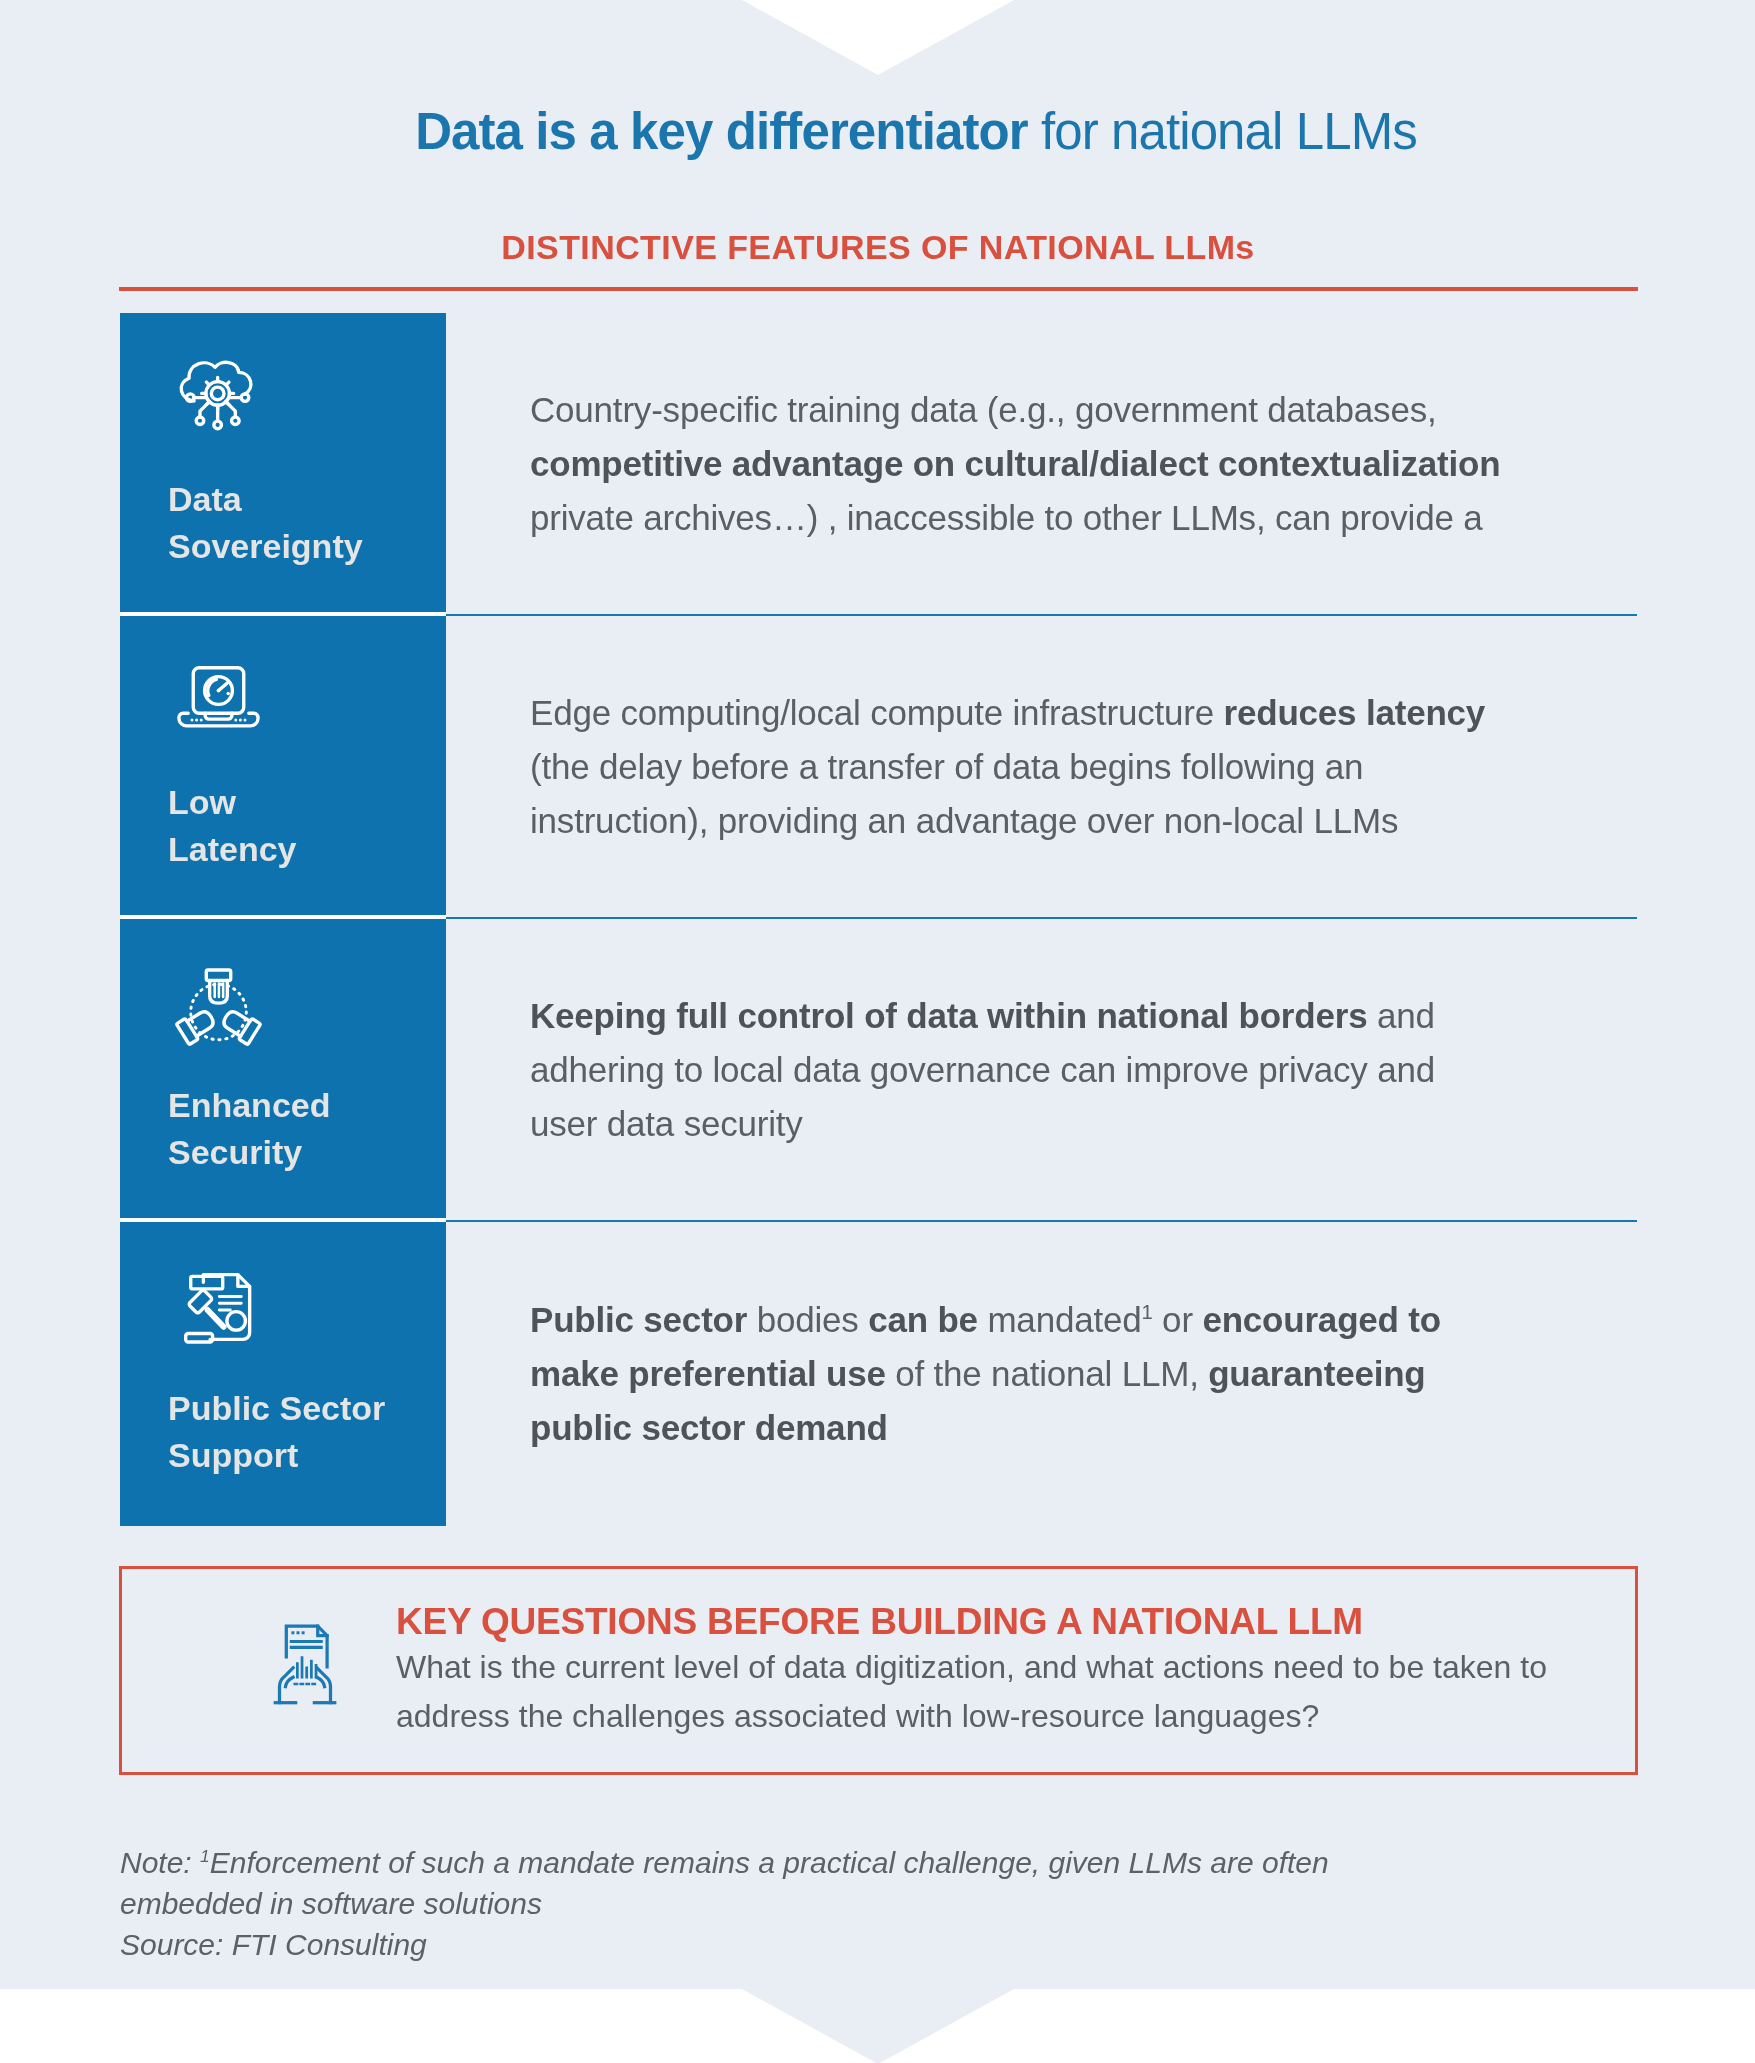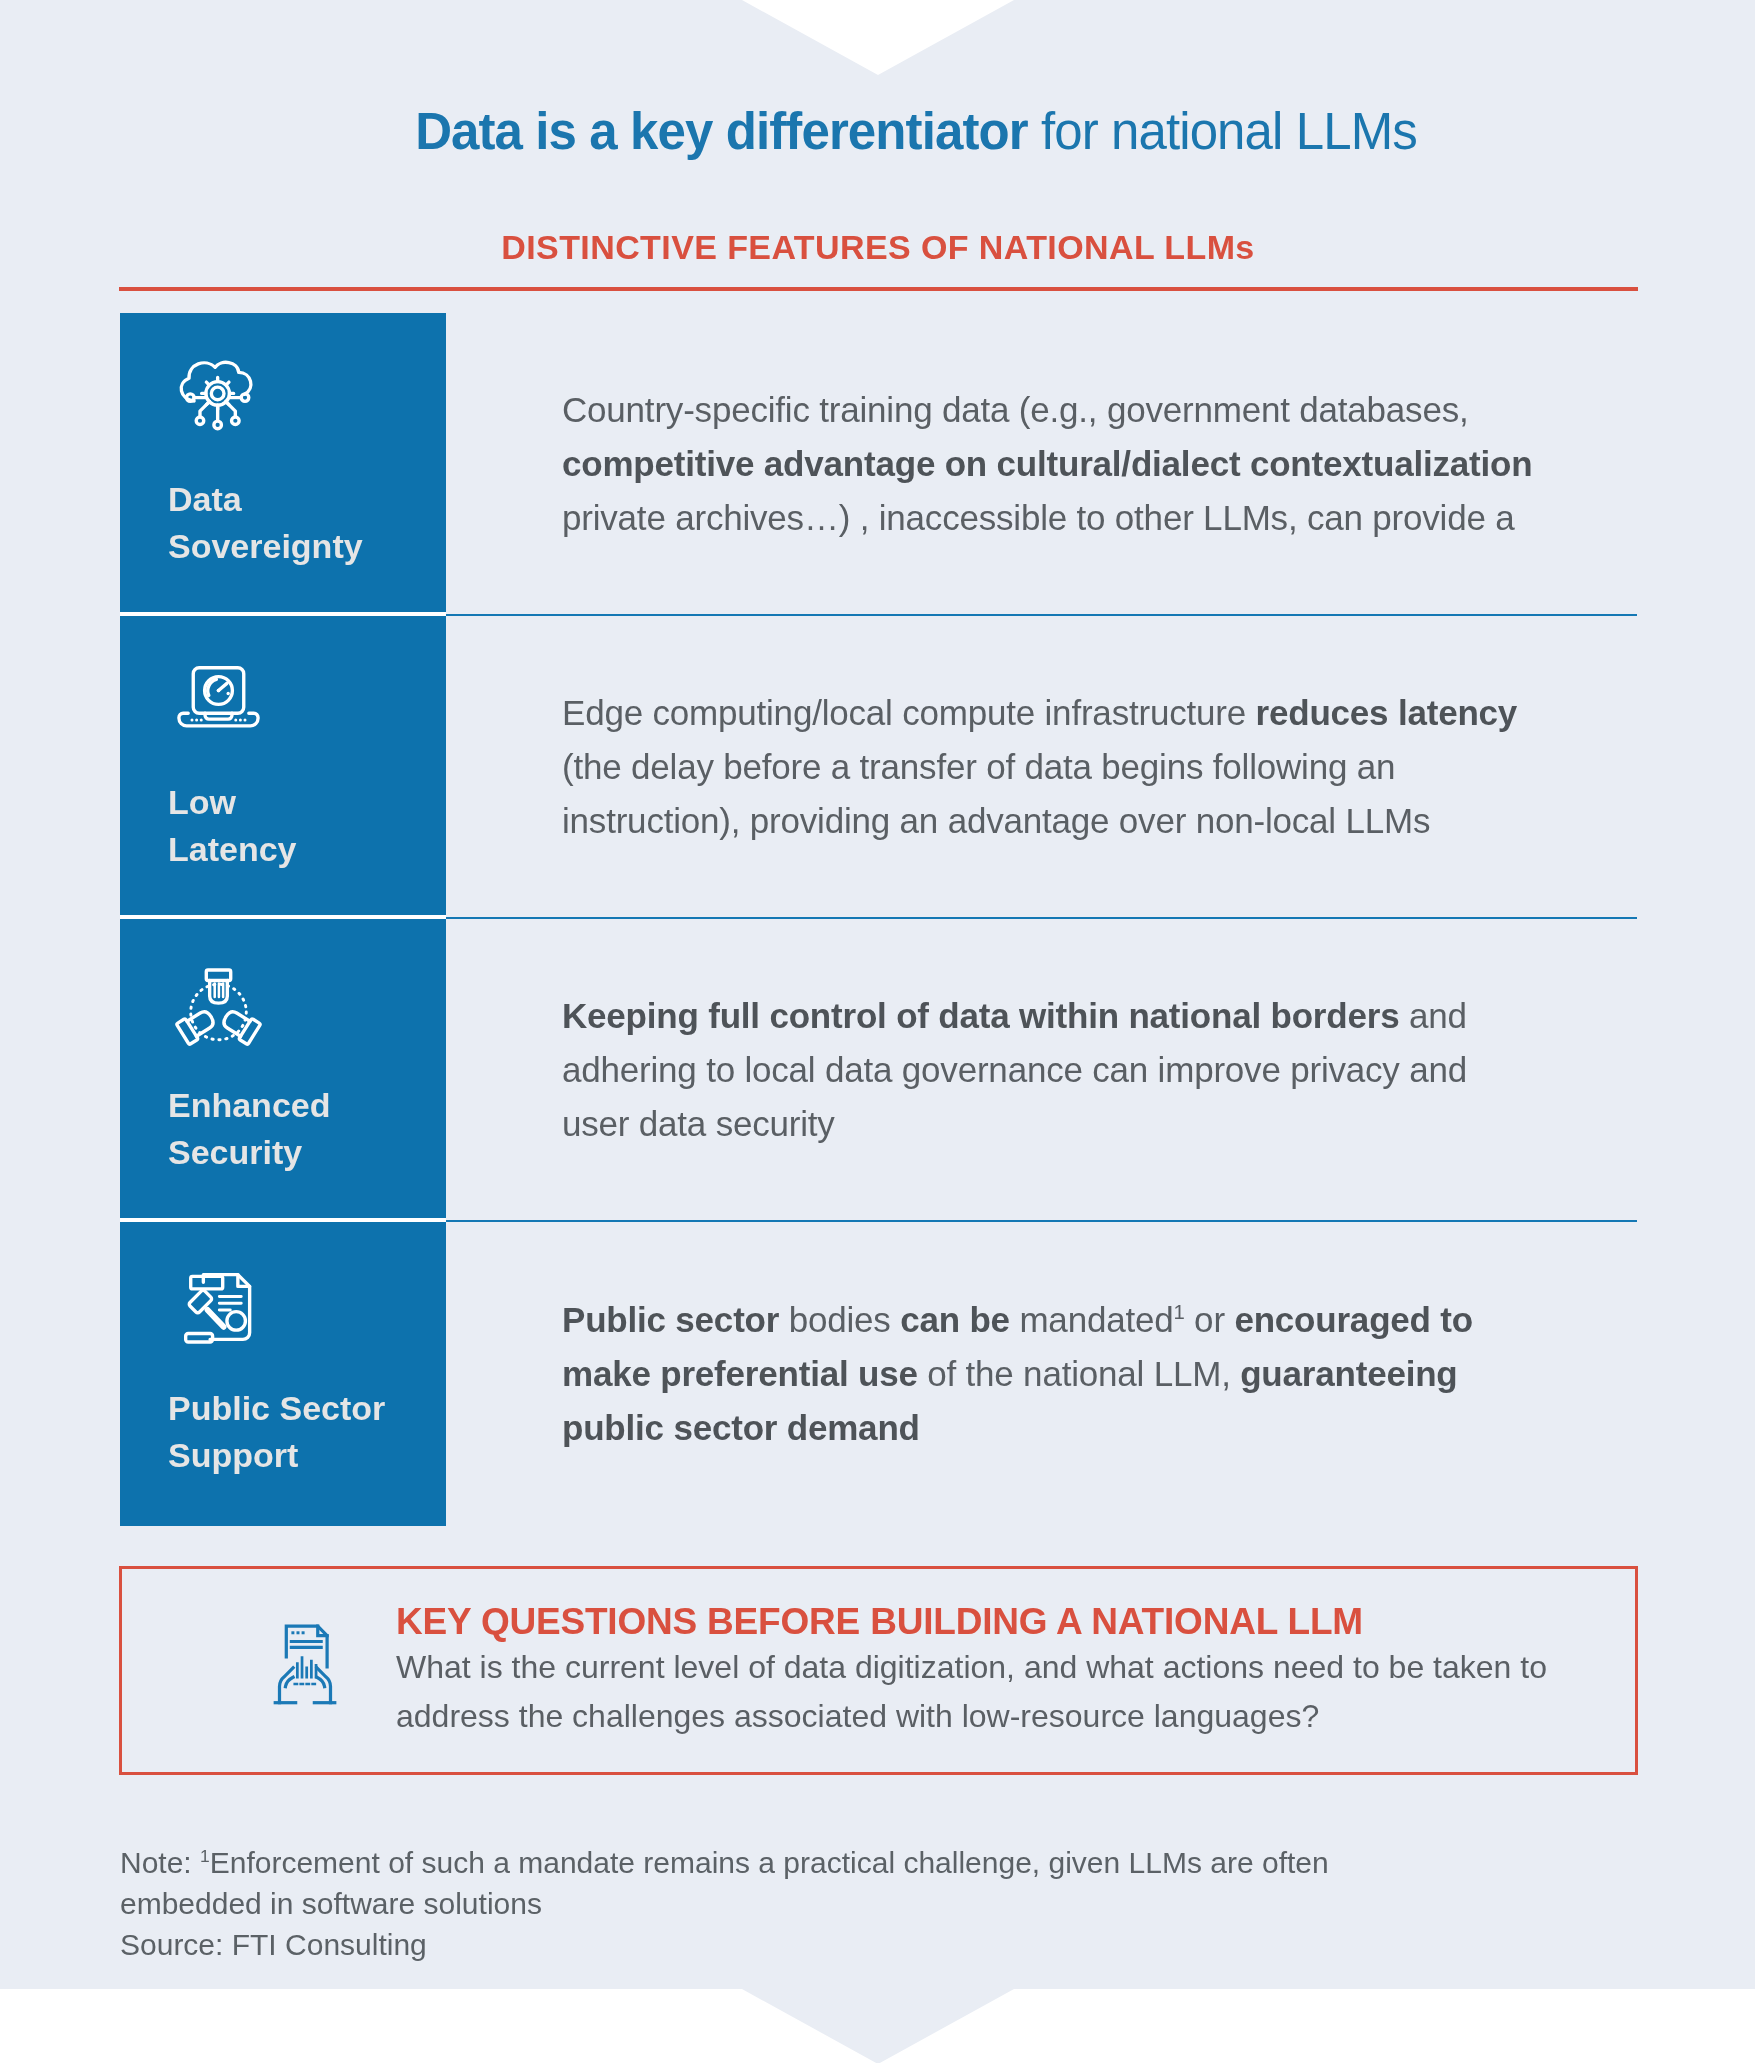--- a/index.html
+++ b/index.html
@@ -35,42 +35,42 @@
   .feature-row{display:flex;height:303px;}
   .feature-row.last{height:304px;}
   .feature-box{
     width:326px;box-sizing:border-box;flex:none;
     background:#0d72ad;color:#e5e5e5;
     padding:40px 16px 0 48px;
   }
   .feature-row:not(.last) .feature-box{border-bottom:4.4px solid #ffffff;}
   .feature-text{
     flex:1;display:flex;align-items:center;box-sizing:border-box;
-    padding-left:116px;padding-right:8.8px;
+    padding-left:84px;padding-right:8.8px;
   }
   .feature-row:not(.last) .feature-text{border-bottom:2.6px solid #1478b4;}
   .feature-icon svg{width:101px;height:101px;display:block;}
   .feature-label{margin-top:22px;font-size:34px;font-weight:700;line-height:47px;}
   .desc{font-size:35px;line-height:54px;color:#5a5f64;letter-spacing:-0.2px;white-space:nowrap;}
   .desc .b{font-weight:700;color:#4e5358;}
   sup{font-size:58%;vertical-align:super;line-height:0;}
 
   .keybox{
     position:absolute;top:1566px;left:119px;width:1519px;height:209px;
     border:3.5px solid #d9503f;box-sizing:border-box;
   }
   .keybox-icon{position:absolute;left:132px;top:47px;}
   .keybox-icon svg{width:102px;height:102px;display:block;}
   .keybox-content{position:absolute;left:274px;top:32px;}
   .keybox-title{font-size:37px;font-weight:700;color:#d9503f;letter-spacing:-0.2px;}
   .keybox-q{margin-top:0;font-size:32px;line-height:49px;color:#5a5f64;}
 
   .footnote{
     position:absolute;left:120px;top:1842px;
-    font-size:30px;line-height:41px;color:#5b6166;
+    font-style:italic;font-size:30px;line-height:41px;color:#5b6166;
   }
   [data-name]{-webkit-user-select:none;}
 </style>
 </head>
 <body>
 
 <div class="page" data-name="infographic-page">
 
   <div class="chevron-top" data-name="top-chevron-decoration"></div>
 

